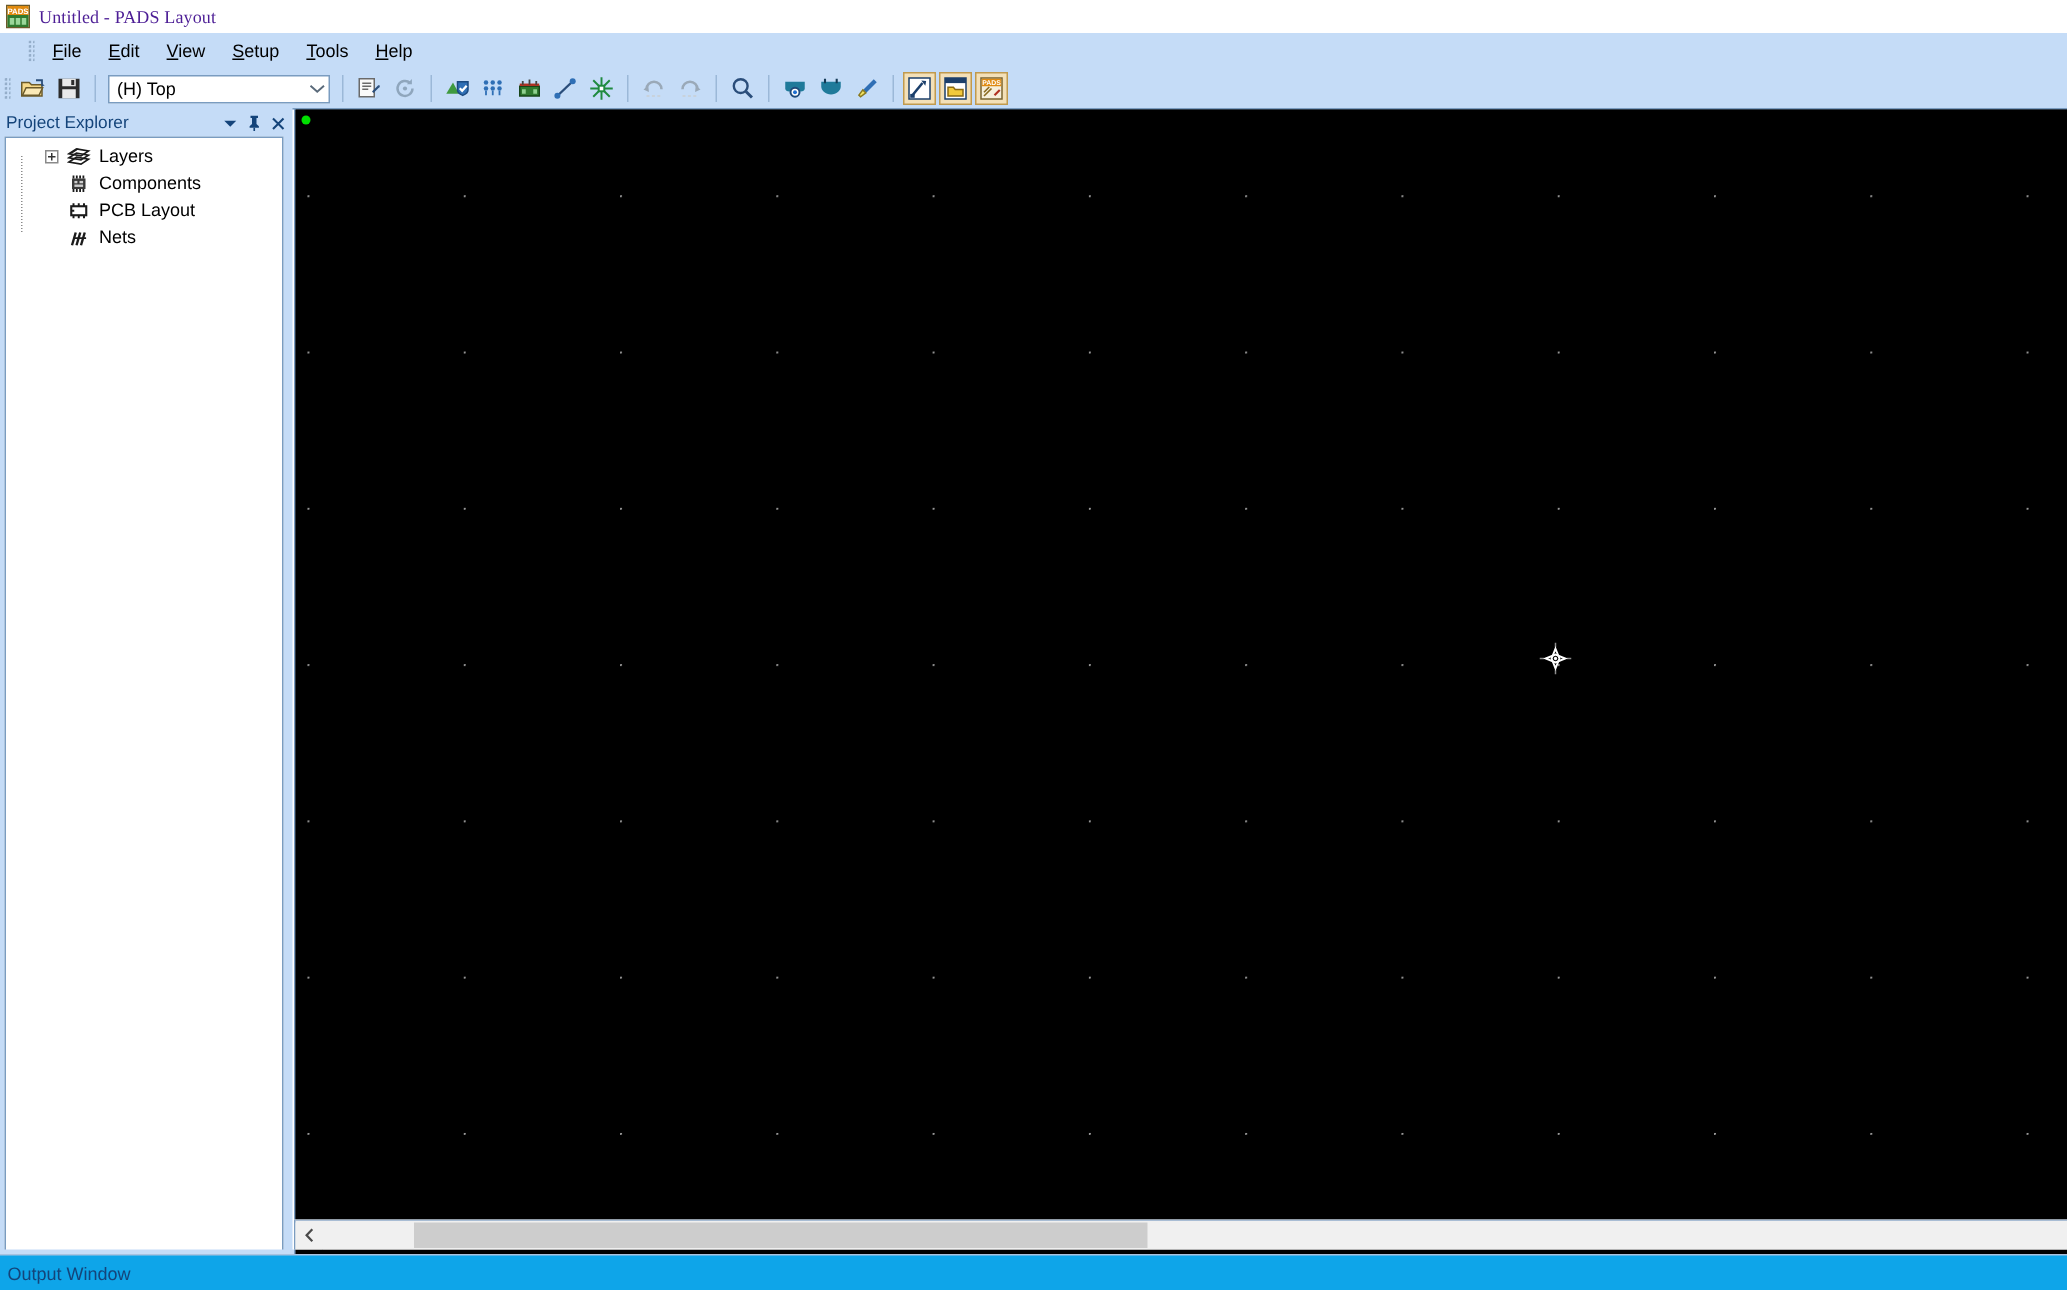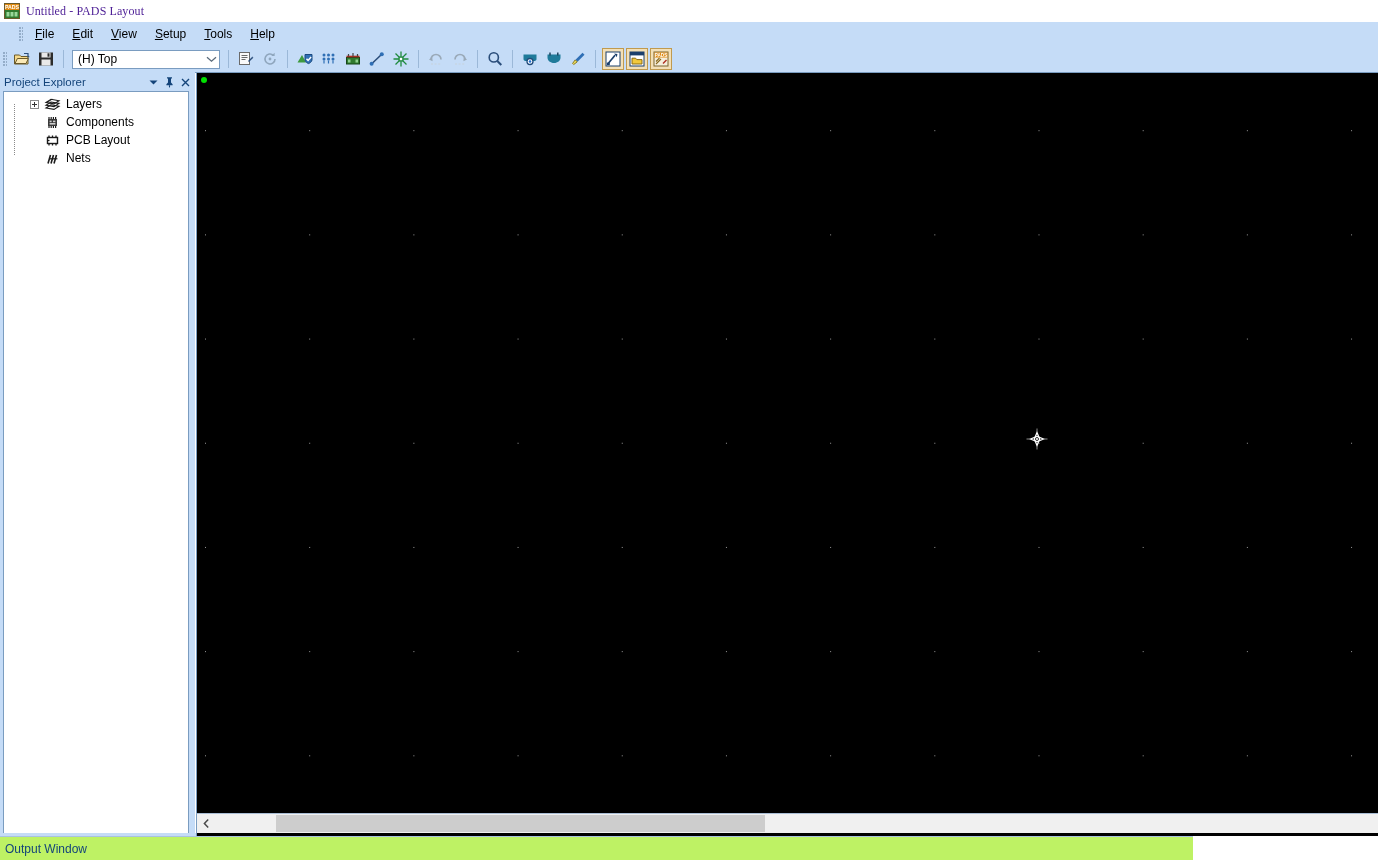--- a/index.html
+++ b/index.html
@@ -235,22 +235,22 @@
   }
   .hs-thumb {
     position: absolute; top: 0;
     left: 61px; width: 489px; height: 17px;
     background: #cdcdcd;
   }
 
   
   .statusbar {
     position: absolute; left: 0; top: 836px;
-    width: 1193px; height: 24px;
-    background: #bef264;
+    width: 1378px; height: 24px;
+    background: #0ea5e9;
     border-top: 1px solid #a9c2e0;
     display: flex; align-items: center;
     box-sizing: border-box;
   }
   .status-text {
     font-size: 12px;
     color: #14447a;
     padding-left: 5px;
   }
   .dock-bottom-fill {

